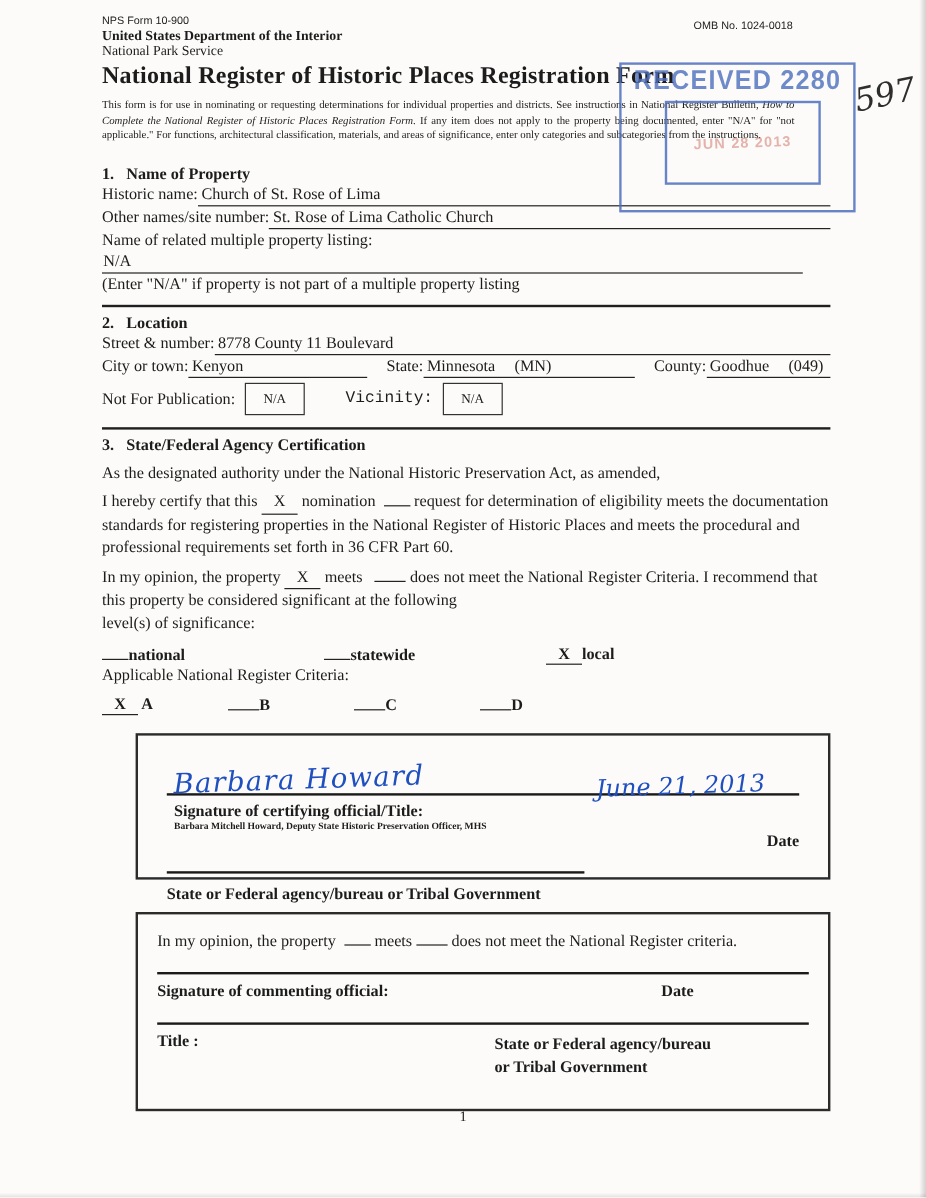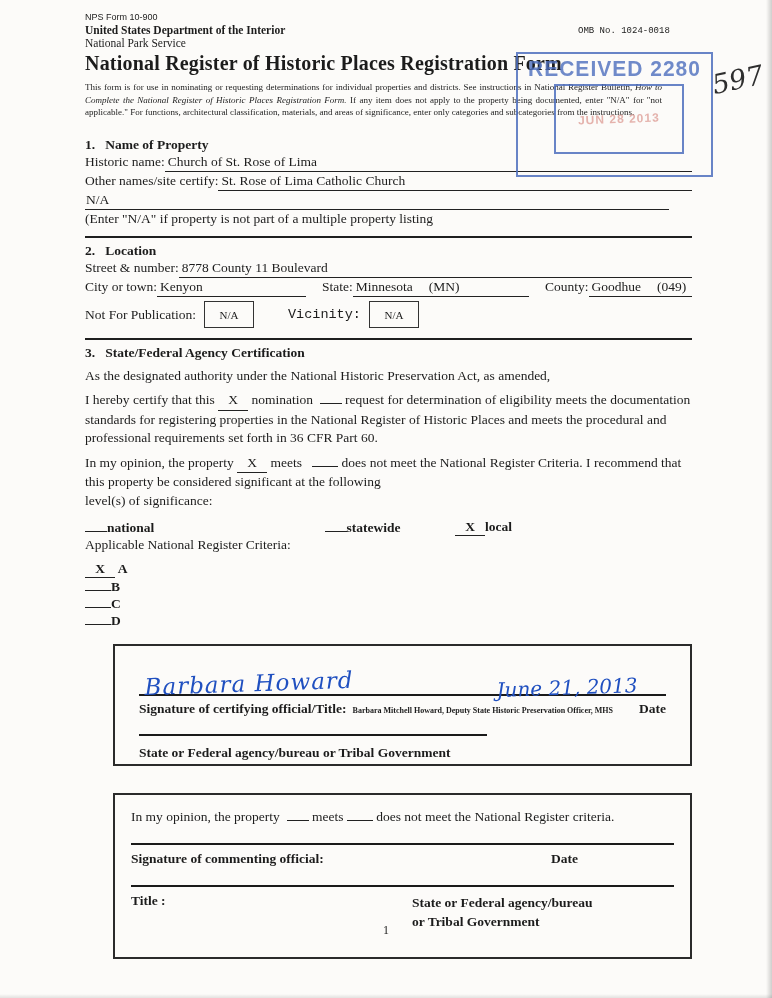--- a/index.html
+++ b/index.html
@@ -16,21 +16,21 @@
     content:""; position:absolute; left:0; bottom:0; width:100%; height:4px;
     background:linear-gradient(to bottom, rgba(0,0,0,0), rgba(0,0,0,0.10)); pointer-events:none;
   }
   .content { position:absolute; left:85px; top:12px; width:607px; }
 
   .form-no { font-family:"Liberation Sans",sans-serif; font-size:9px; }
   .dept    { font-size:11.5px; font-weight:bold; margin-top:2px; }
   .nps     { font-size:11.5px; margin-top:1px; }
   .title   { font-size:20px; font-weight:bold; margin-top:3px; letter-spacing:0.2px; white-space:nowrap; }
 
-  .omb { position:absolute; left:578px; top:26px; font-family:Liberation Mono, monospace; font-size:9px; }
+  .omb { position:absolute; left:578px; top:16px; font-family:Liberation Sans, sans-serif; font-size:9px; }
 
   .instructions { margin-top:6px; width:577px; font-size:9px; line-height:12.5px; text-align:justify; }
   .instructions .it { font-style:italic; }
 
   .sec-h { font-size:13.5px; font-weight:bold; white-space:pre-wrap; }
   .s1 { margin-top:18px; }
 
   .frow { display:flex; align-items:baseline; font-size:13.5px; line-height:18px; }
   .lbl { white-space:pre; }
   .val { border-bottom:1.5px solid #222; padding:0 3px; white-space:pre; }
@@ -55,40 +55,40 @@
   }
   .vic-lbl { margin-left:34px;font-family:Liberation Mono, monospace; }
 
   .para { font-size:13.5px; line-height:18.5px; margin-top:6px; }
   .blank { display:inline-block; border-bottom:1.5px solid #222; height:12px; vertical-align:baseline; }
   .w26 { width:26px; } .w22 { width:22px; }
   .markfill { display:inline-block; border-bottom:1.5px solid #222; min-width:30px; text-align:center; }
 
   .levels { margin-top:9px; font-size:13.5px; display:flex; }
   .levels b, .crits b { font-weight:bold; }
-  .lv1 { width:185px; } .lv2 { width:185px;text-align:center; }
-  .crits { margin-top:7px; font-size:13.5px; display:flex; font-weight:bold;flex-direction:column; }
+  .lv1 { width:185px; } .lv2 { width:185px; }
+  .crits { margin-top:7px; font-size:13.5px; display:flex; font-weight:bold; }
   .cr { width:105px; }
 
   .sigbox {
     box-sizing:border-box; margin-left:28px; width:579px; border:2px solid #2b2b2b;
     background:transparent;
   }
   .box1 { margin-top:15px; height:122px; padding:0 24px; }
   .sigline {
     display:flex; justify-content:space-between; align-items:flex-end;
     border-bottom:2px solid #1a1a1a; margin-top:8px; height:40px;
   }
   .script {
     font-family:"DejaVu Serif", serif; font-style:italic; color:#2050c0;
     transform:rotate(-2deg); transform-origin:left bottom;
   }
   .sig-script { font-size:23px; margin-bottom:-6px; margin-left:6px; letter-spacing:1px; }
   .date-script { font-size:20px; margin-bottom:-8px; margin-right:28px; }
-  .certlblrow { display:flex; align-items:baseline; margin-top:5px; font-size:13.5px; font-weight:bold; }
+  .certlblrow { display:flex; align-items:baseline; margin-top:5px; font-size:13.5px; font-weight:bold;flex-direction:column; }
   .smallname { font-size:8px; margin-left:6px; font-weight:bold; }
   .datert { margin-left:auto; }
   .shortline { width:348px; border-top:2px solid #1a1a1a; margin-top:17px; }
   .agencyln { font-weight:bold; font-size:13.5px; margin-top:9px; }
 
   .box2 { margin-top:27px; height:166px; padding:0 16px; }
   .op2 { margin-top:13px; font-size:13.5px; }
   .bline { border-top:2px solid #1a1a1a; margin-top:18px; }
   .brow { display:flex; font-size:13.5px; font-weight:bold; margin-top:6px; }
   .b2date { margin-left:auto; margin-right:96px; }
@@ -138,22 +138,25 @@
     <div class="title">National Register of Historic Places Registration Form</div>
 
     <div class="instructions"><span>This form is for use in nominating or requesting determinations for individual properties and districts.  See instructions in National Register Bulletin,</span> <span class="it">How to Complete the National Register of Historic Places Registration Form.</span>  <span>If any item does not apply to the property being documented, enter "N/A" for "not applicable."  For functions, architectural classification, materials, and areas of significance, enter only categories and subcategories from the instructions.</span></div>
 
     <div class="sec-h s1">1.   Name of Property</div>
     <div class="frow">
       <span class="lbl">Historic name:</span>
       <span class="val grow">Church of St. Rose of Lima</span>
     </div>
     <div class="frow">
-      <span class="lbl">Other names/site certify:</span>
+      <span class="lbl">Other names/site number:</span>
       <span class="val grow">St. Rose of Lima Catholic Church</span>
+    </div>
+    <div class="frow">
+      <span class="lbl">Name of related multiple property listing:</span>
     </div>
     <div class="fullline">N/A</div>
     <div class="note">(Enter "N/A" if property is not part of a multiple property listing</div>
 
     <div class="divider"></div>
 
     <div class="sec-h sec2-h">2.   Location</div>
     <div class="frow">
       <span class="lbl">Street &amp; number:</span>
       <span class="val grow">8778 County 11 Boulevard</span>

